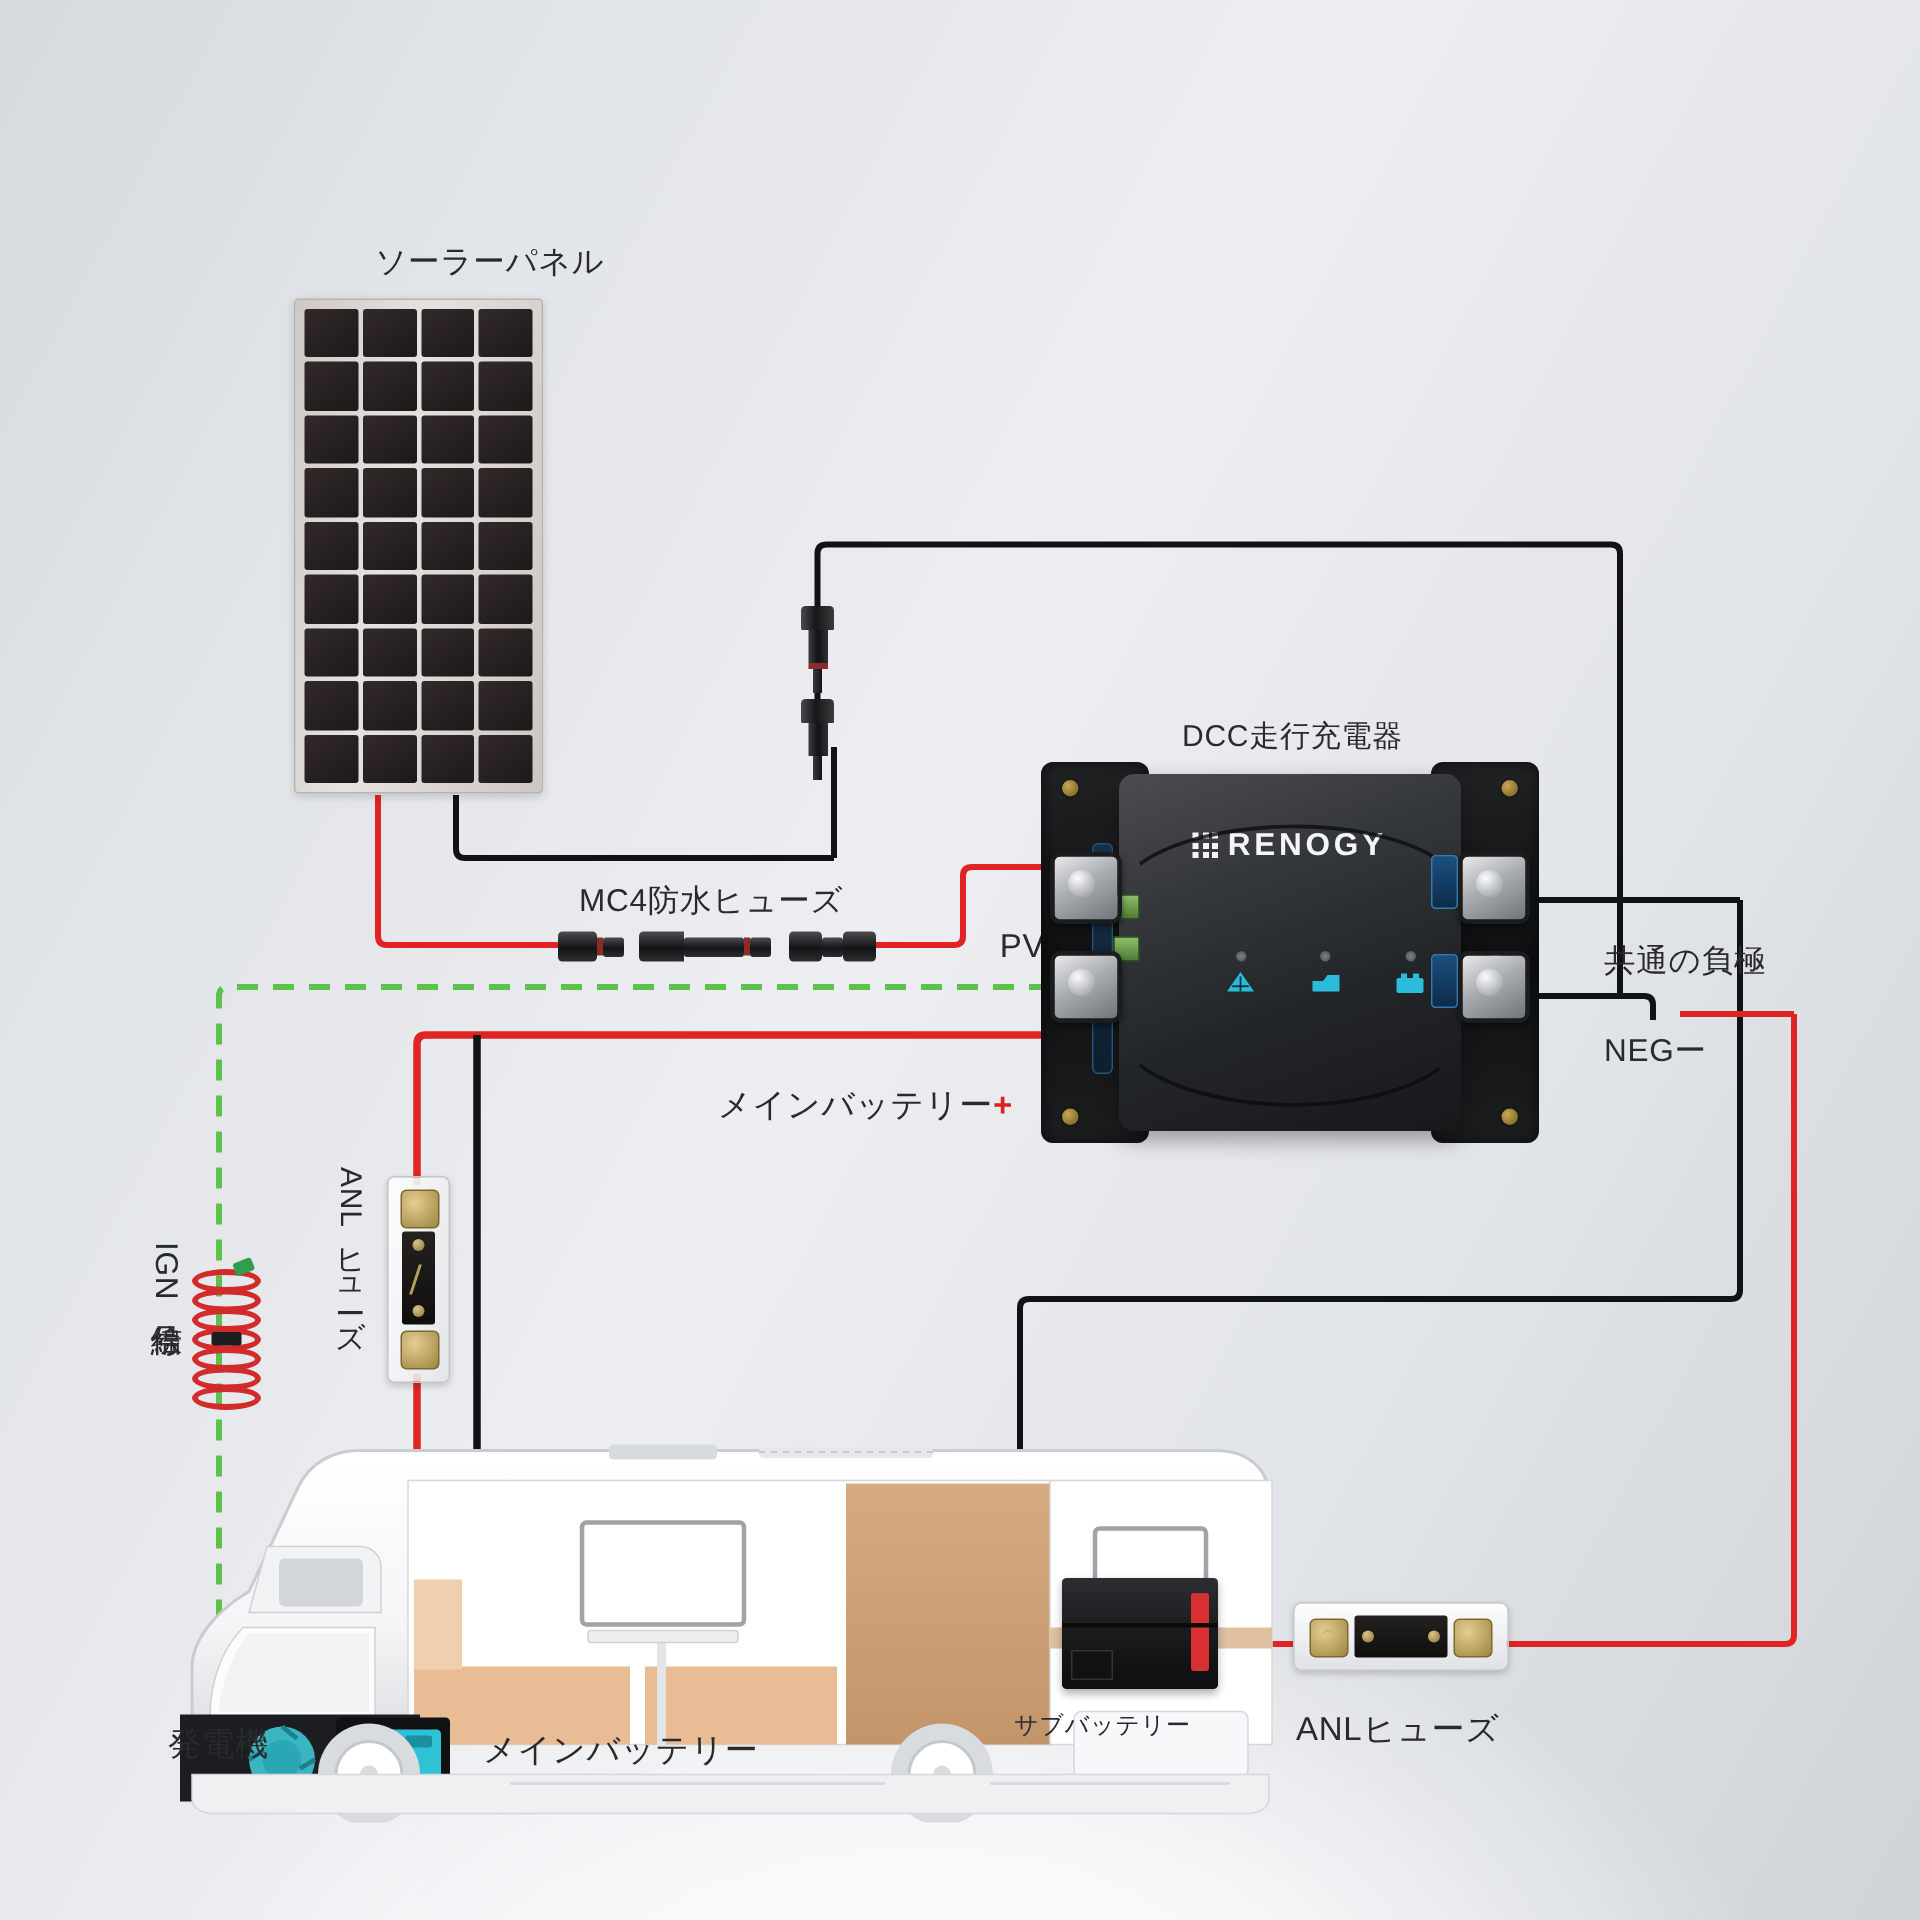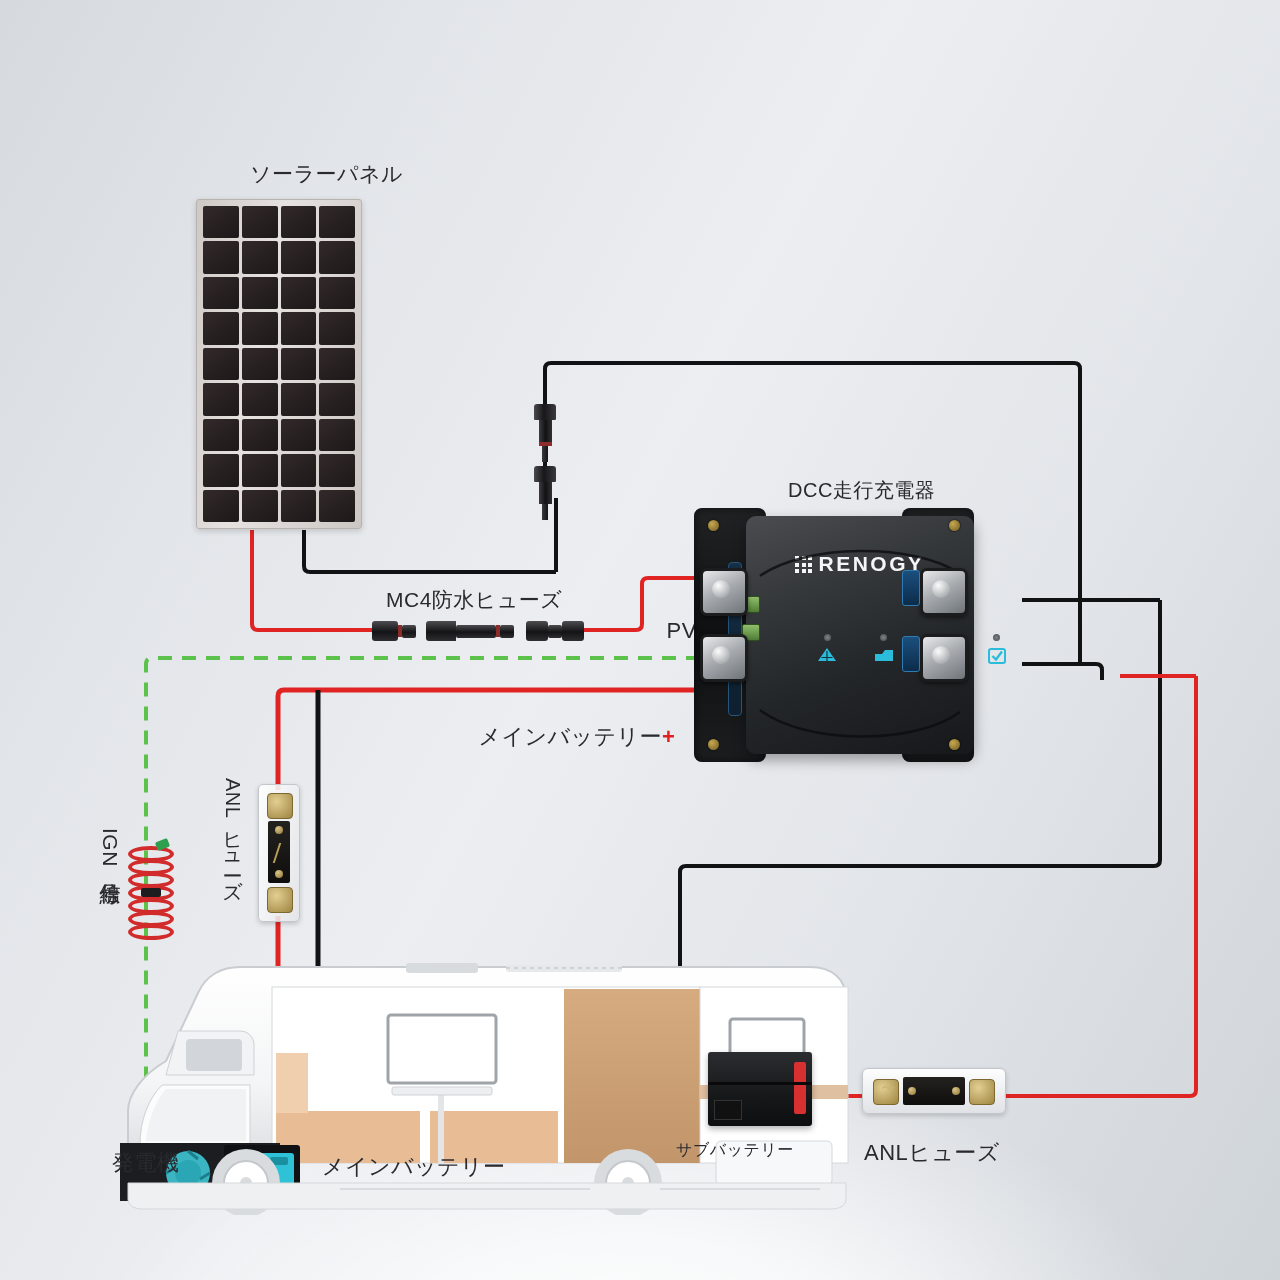--- a/index.html
+++ b/index.html
@@ -30,21 +30,21 @@
     background:linear-gradient(100deg,#cfc9c6,#e6e2df 40%,#cdc7c4);
     border:1px solid #b9b3b0;border-radius:3px;
     box-shadow:0 2px 6px rgba(0,0,0,0.16);
     padding:6px;box-sizing:border-box;
   }
   #cells{width:100%;height:100%;display:grid;
     grid-template-columns:repeat(4,1fr);grid-template-rows:repeat(9,1fr);gap:3px;}
   #cells i{display:block;background:linear-gradient(145deg,#32292a,#1d1819);border-radius:2px;}
 
   
-  #dcc{position:absolute;left:694px;top:508px;width:280px;height:254px;}
+  #dcc{position:absolute;left:694px;top:508px;width:332px;height:254px;}
   #dcc .body{
     position:absolute;left:52px;top:8px;width:228px;height:238px;
     background:linear-gradient(160deg,#4a4c4f 0%,#35383b 30%,#232628 62%,#16181a 100%);
     border-radius:10px;box-shadow:0 6px 14px rgba(0,0,0,0.35);
   }
   #dcc .wing{
     position:absolute;top:0;width:72px;height:254px;
     background:linear-gradient(180deg,#202224,#0e1011 50%,#1b1d1f);
     border-radius:8px;box-shadow:inset 0 0 10px rgba(0,0,0,.6);
   }
@@ -320,20 +320,24 @@
 
     <div class="bstrip" style="right:54px;top:62px;"></div>
     <div class="bstrip" style="right:54px;top:128px;"></div>
 
     <div class="screw" style="left:14px;top:12px;"></div>
     <div class="screw" style="left:14px;bottom:12px;"></div>
     <div class="screw" style="right:14px;top:12px;"></div>
     <div class="screw" style="right:14px;bottom:12px;"></div>
   </div>
 
+  <div class="lbl" style="left:1044px;top:596px;font-size:21px;line-height:30px;">
+    <span>共通の負極</span><br>
+    <span>NEG</span><span class="neg">ー</span>
+  </div>
 
 
   <div class="lbl" style="left:452px;top:696px;font-size:22px;">
     <span>メインバッテリー</span><span class="plus">+</span>
   </div>
 
   <div class="lbl vert" style="left:96px;top:828px;font-size:21px;">IGN信号線</div>
   <div id="ign-coil">
     <div class="ring" style="top:0;"></div>
     <div class="ring" style="top:13px;"></div>

